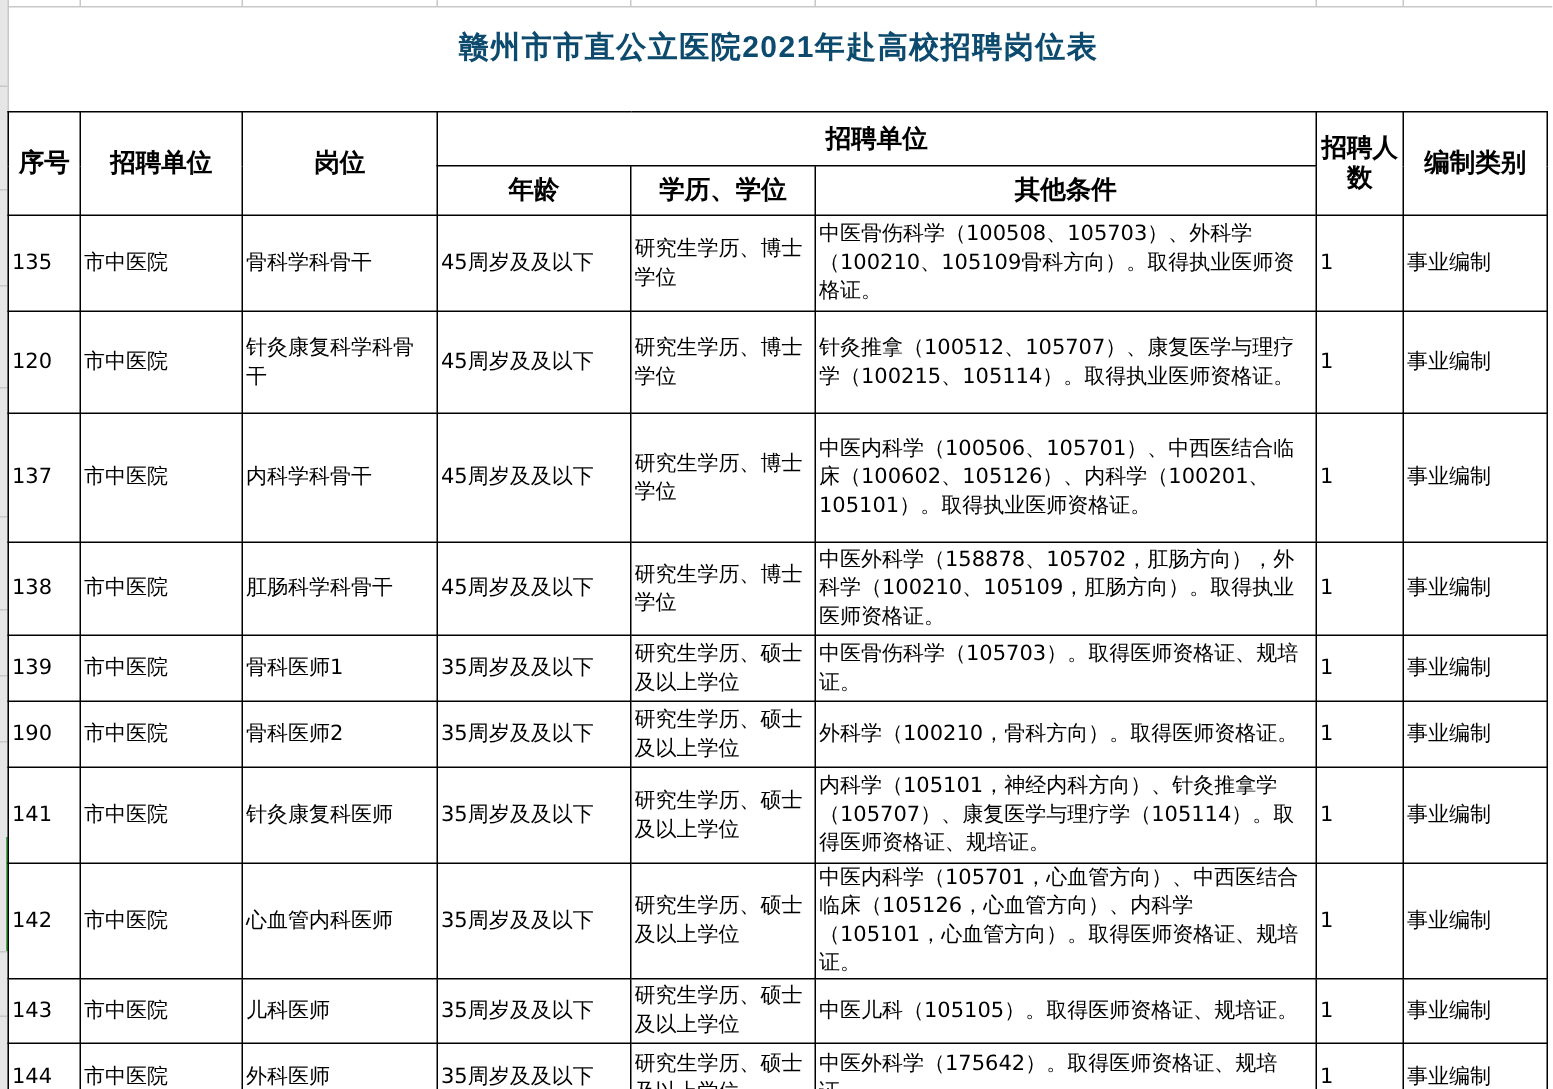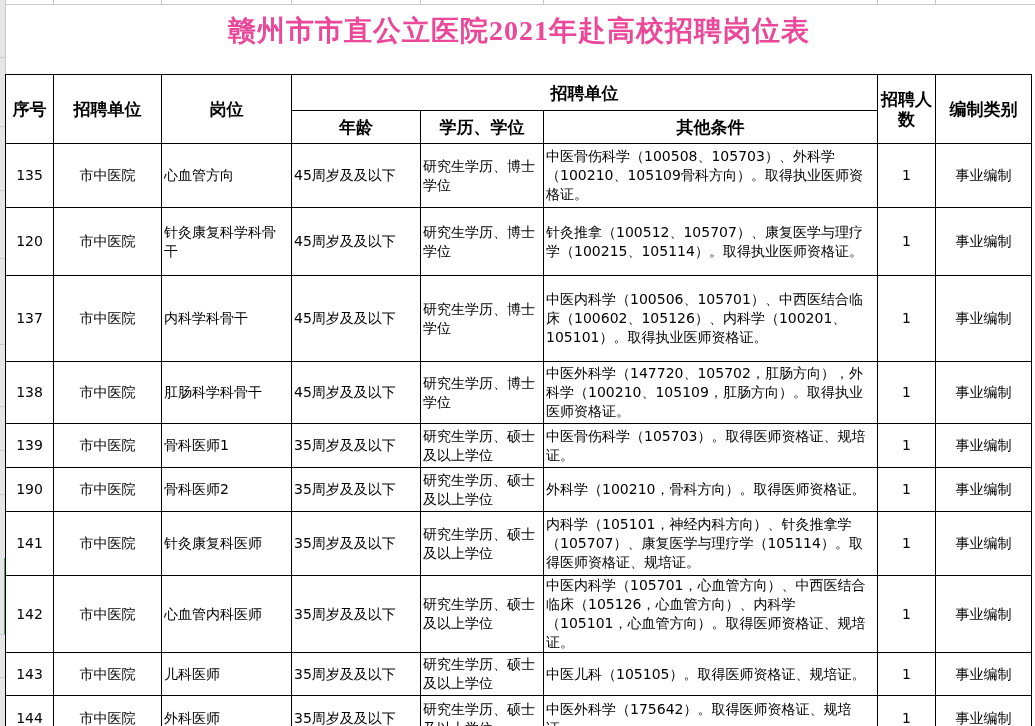--- a/index.html
+++ b/index.html
@@ -2,26 +2,26 @@
 <html><head>
 <meta charset="utf-8">
 <style>
   html,body{margin:0;padding:0;background:#fff;}
   body{width:1035px;height:726px;overflow:hidden;position:relative;font-family:"DejaVu Sans","Liberation Sans",sans-serif;}
   .gutter{position:absolute;left:0;top:0;width:5px;height:726px;background:#e6e6e6;border-right:1px solid #c8c8c8;}
   .topstrip{position:absolute;left:6px;top:0;right:0;height:4px;border-bottom:1px solid #c8c8c8;background:#fff;}
   .topstrip .tick{position:absolute;top:0;width:1px;height:4px;background:#c8c8c8;}
   .rowmark{position:absolute;left:0;width:5px;height:1px;background:#c8c8c8;}
   .sel-mark{position:absolute;left:4px;top:558px;width:2px;height:76px;background:#4caf50;}
-  .title{position:absolute;left:6px;top:5px;width:1026px;height:52px;display:flex;align-items:center;justify-content:center;font-family:Liberation Serif, serif;font-weight:bold;font-size:28px;color:#ec4899;letter-spacing:1px;}
+  .title{position:absolute;left:6px;top:5px;width:1026px;height:52px;display:flex;align-items:center;justify-content:center;font-family:Liberation Sans, sans-serif;font-weight:bold;font-size:20px;color:#0c4a6e;letter-spacing:1px;}
   table.grid{position:absolute;left:5px;top:74px;border-collapse:collapse;table-layout:fixed;}
   table.grid td,table.grid th{border:1.5px solid #000;padding:0 2px;font-size:14px;color:#000;overflow:hidden;}
   th{font-family:"DejaVu Serif","Liberation Serif",serif;font-weight:bold;font-size:17px !important;text-align:center;vertical-align:middle;line-height:20px;}
   td{line-height:19px;vertical-align:middle;}
-  td.c{text-align:center;margin-top:14px;}
+  td.c{margin-top:14px;}
   td.l{text-align:left;}
   td.small{font-size:13.5px;line-height:19px;}
 </style>
 </head>
 <body>
 
 <div class="gutter"></div>
 <div class="rowmark" style="top:57px"></div>
 <div class="rowmark" style="top:126px"></div>
 <div class="rowmark" style="top:190px"></div>
@@ -69,21 +69,21 @@
     <tr style="height:33px">
       <th>年龄</th>
       <th>学历、学位</th>
       <th>其他条件</th>
     </tr>
   </thead>
   <tbody>
     <tr style="height:64px">
       <td class="c">135</td>
       <td class="c">市中医院</td>
-      <td class="l">心血管方向</td>
+      <td class="l">骨科学科骨干</td>
       <td class="l">45周岁及及以下</td>
       <td class="l small">研究生学历、博士学位</td>
       <td class="l small">中医骨伤科学（100508、105703）、外科学（100210、105109骨科方向）。取得执业医师资格证。</td>
       <td class="c">1</td>
       <td class="c">事业编制</td>
     </tr>
     <tr style="height:68px">
       <td class="c">120</td>
       <td class="c">市中医院</td>
       <td class="l">针灸康复科学科骨干</td>
@@ -102,21 +102,21 @@
       <td class="l small">中医内科学（100506、105701）、中西医结合临床（100602、105126）、内科学（100201、105101）。取得执业医师资格证。</td>
       <td class="c">1</td>
       <td class="c">事业编制</td>
     </tr>
     <tr style="height:62px">
       <td class="c">138</td>
       <td class="c">市中医院</td>
       <td class="l">肛肠科学科骨干</td>
       <td class="l">45周岁及及以下</td>
       <td class="l small">研究生学历、博士学位</td>
-      <td class="l small">中医外科学（147720、105702，肛肠方向），外科学（100210、105109，肛肠方向）。取得执业医师资格证。</td>
+      <td class="l small">中医外科学（158878、105702，肛肠方向），外科学（100210、105109，肛肠方向）。取得执业医师资格证。</td>
       <td class="c">1</td>
       <td class="c">事业编制</td>
     </tr>
     <tr style="height:44px">
       <td class="c">139</td>
       <td class="c">市中医院</td>
       <td class="l">骨科医师1</td>
       <td class="l">35周岁及及以下</td>
       <td class="l small">研究生学历、硕士及以上学位</td>
       <td class="l small">中医骨伤科学（105703）。取得医师资格证、规培证。</td>

